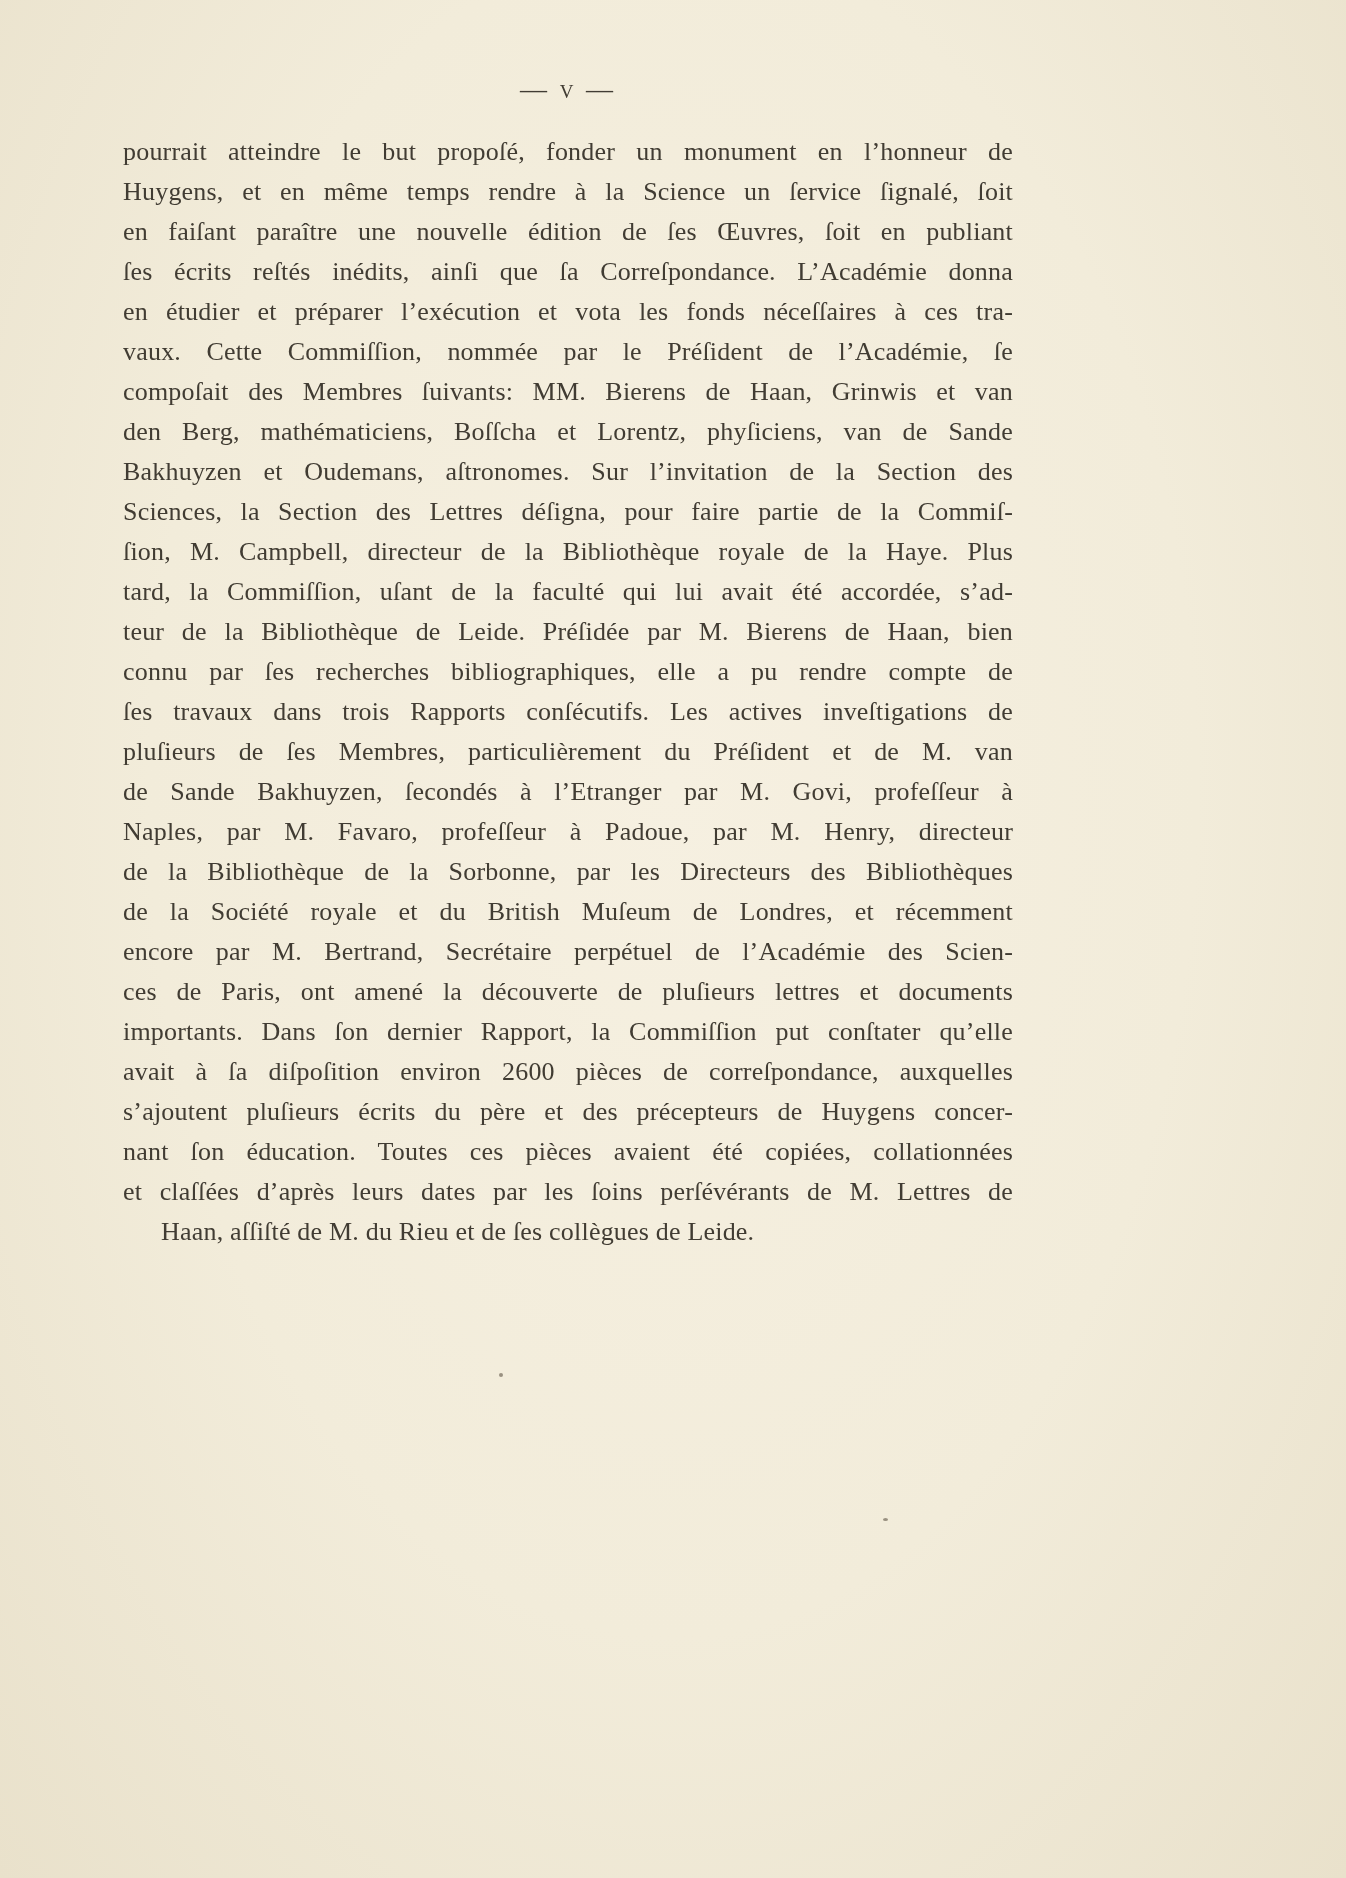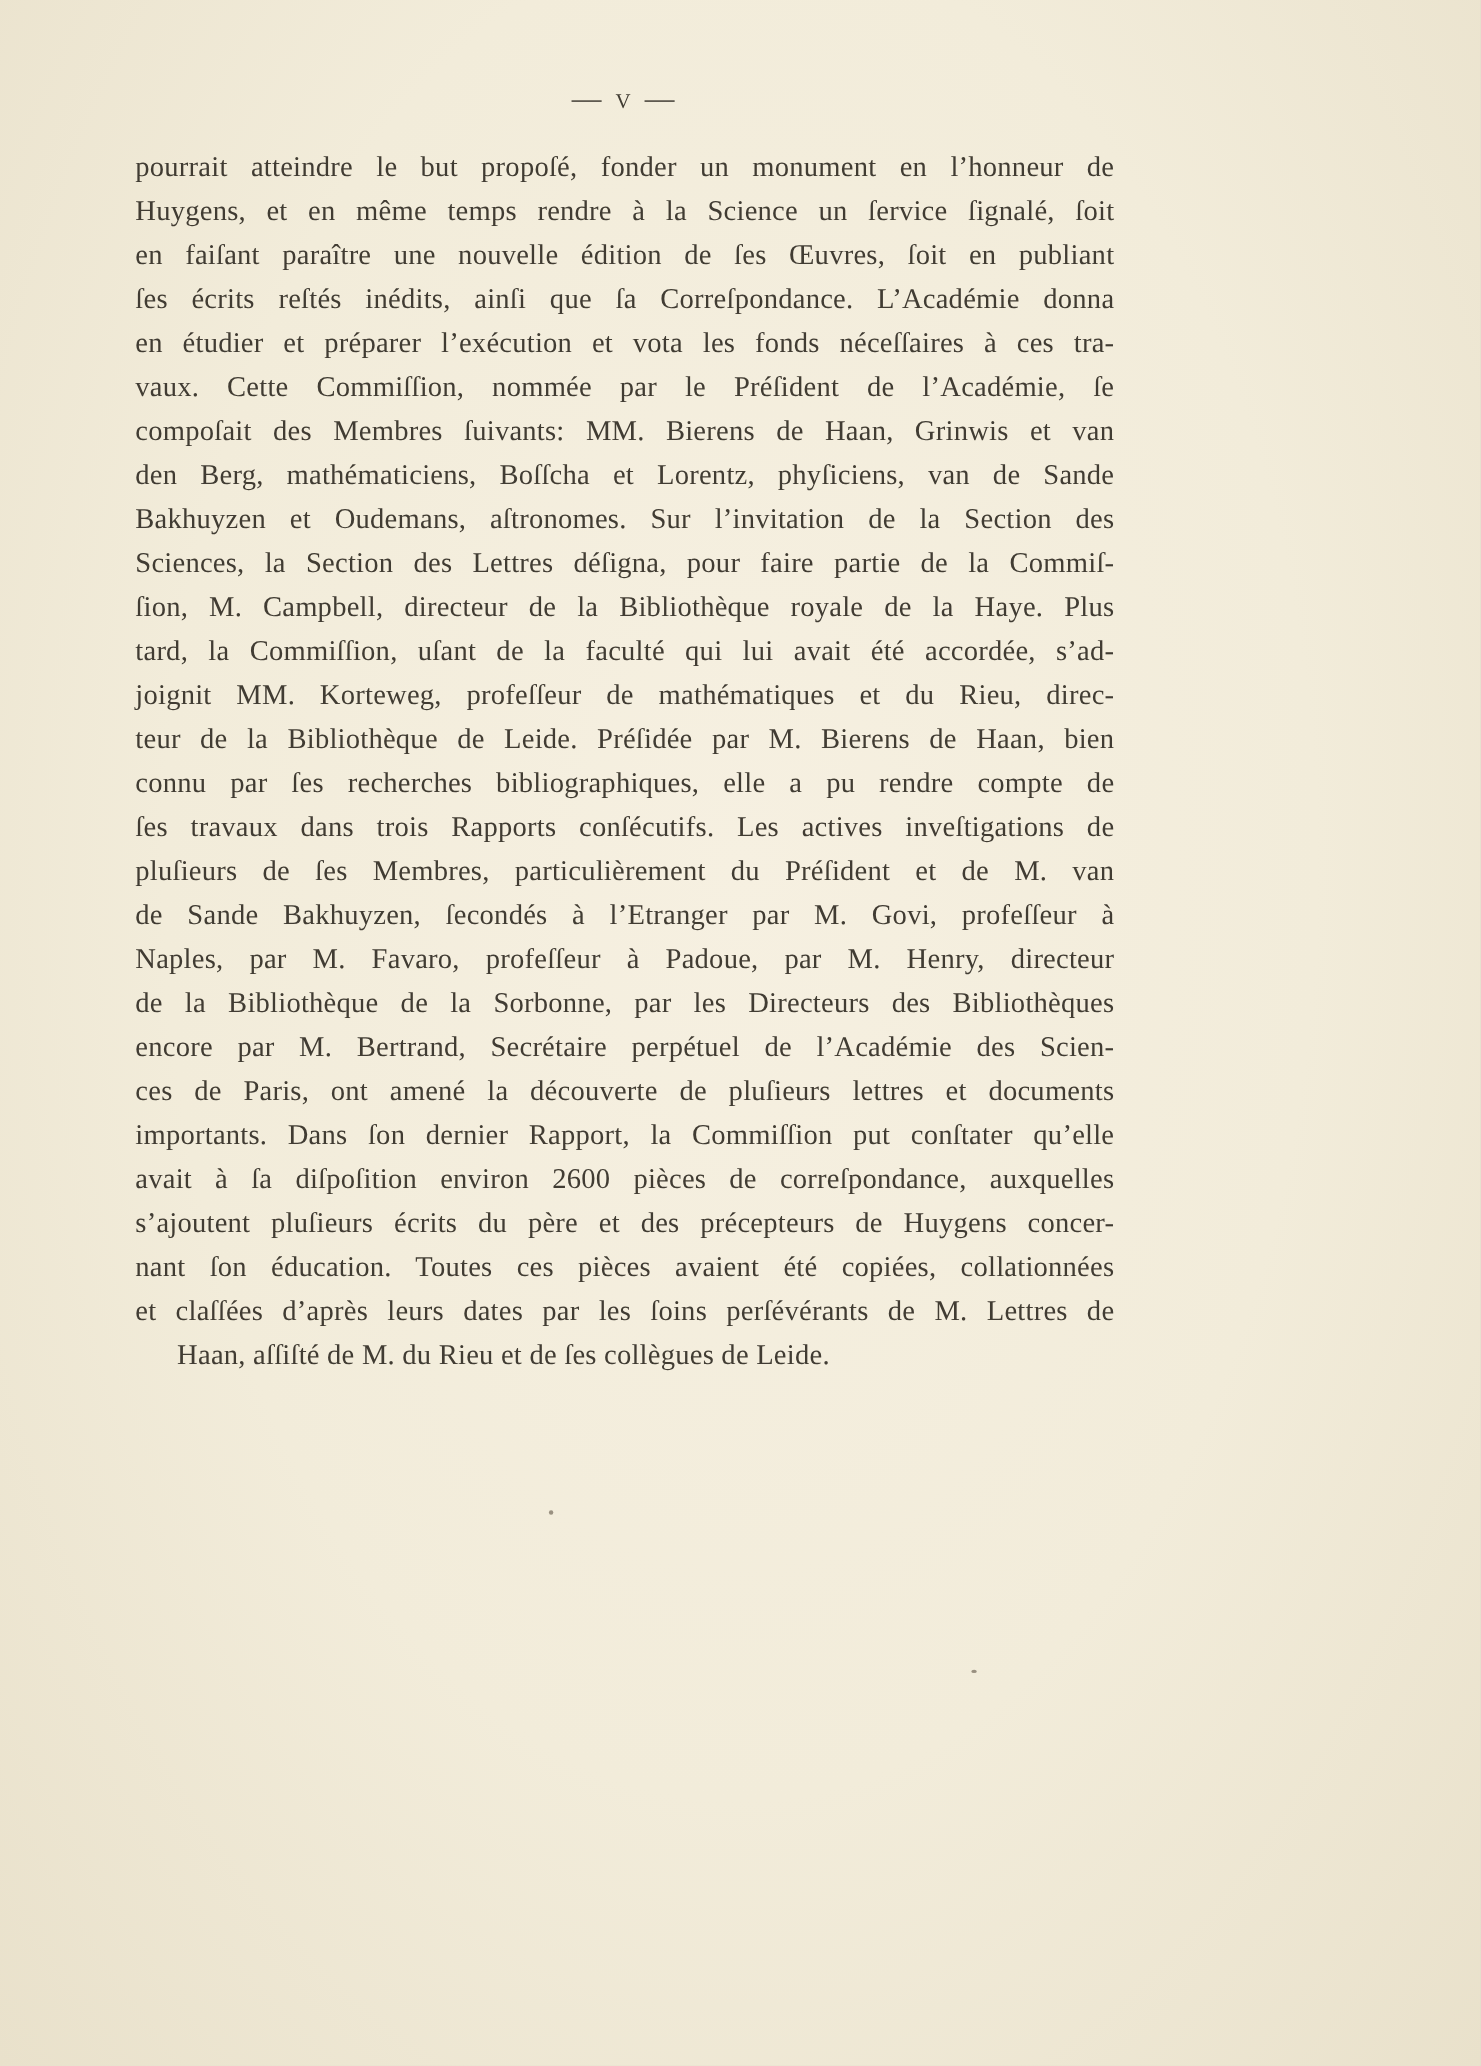--- a/index.html
+++ b/index.html
@@ -76,28 +76,28 @@
       <div class="line">en faiſant paraître une nouvelle édition de ſes Œuvres, ſoit en publiant</div>
       <div class="line">ſes écrits reſtés inédits, ainſi que ſa Correſpondance. L’Académie donna</div>
       <div class="line">en étudier et préparer l’exécution et vota les fonds néceſſaires à ces tra-</div>
       <div class="line">vaux. Cette Commiſſion, nommée par le Préſident de l’Académie, ſe</div>
       <div class="line">compoſait des Membres ſuivants: MM. Bierens de Haan, Grinwis et van</div>
       <div class="line">den Berg, mathématiciens, Boſſcha et Lorentz, phyſiciens, van de Sande</div>
       <div class="line">Bakhuyzen et Oudemans, aſtronomes. Sur l’invitation de la Section des</div>
       <div class="line">Sciences, la Section des Lettres déſigna, pour faire partie de la Commiſ-</div>
       <div class="line">ſion, M. Campbell, directeur de la Bibliothèque royale de la Haye. Plus</div>
       <div class="line">tard, la Commiſſion, uſant de la faculté qui lui avait été accordée, s’ad-</div>
-      <div class="line">joignit MM. Korteweg, profeſſeur de mathématiques et du Rieu, direc-</div>
       <div class="line">teur de la Bibliothèque de Leide. Préſidée par M. Bierens de Haan, bien</div>
       <div class="line">connu par ſes recherches bibliographiques, elle a pu rendre compte de</div>
       <div class="line">ſes travaux dans trois Rapports conſécutifs. Les actives inveſtigations de</div>
       <div class="line">pluſieurs de ſes Membres, particulièrement du Préſident et de M. van</div>
       <div class="line">de Sande Bakhuyzen, ſecondés à l’Etranger par M. Govi, profeſſeur à</div>
       <div class="line">Naples, par M. Favaro, profeſſeur à Padoue, par M. Henry, directeur</div>
       <div class="line">de la Bibliothèque de la Sorbonne, par les Directeurs des Bibliothèques</div>
+      <div class="line">de la Société royale et du British Muſeum de Londres, et récemment</div>
       <div class="line">encore par M. Bertrand, Secrétaire perpétuel de l’Académie des Scien-</div>
       <div class="line">ces de Paris, ont amené la découverte de pluſieurs lettres et documents</div>
       <div class="line">importants. Dans ſon dernier Rapport, la Commiſſion put conſtater qu’elle</div>
       <div class="line">avait à ſa diſpoſition environ 2600 pièces de correſpondance, auxquelles</div>
       <div class="line">s’ajoutent pluſieurs écrits du père et des précepteurs de Huygens concer-</div>
       <div class="line">nant ſon éducation. Toutes ces pièces avaient été copiées, collationnées</div>
       <div class="line">et claſſées d’après leurs dates par les ſoins perſévérants de M. Lettres de</div>
       <div class="line last">Haan, aſſiſté de M. du Rieu et de ſes collègues de Leide.</div>
     </div>
 

